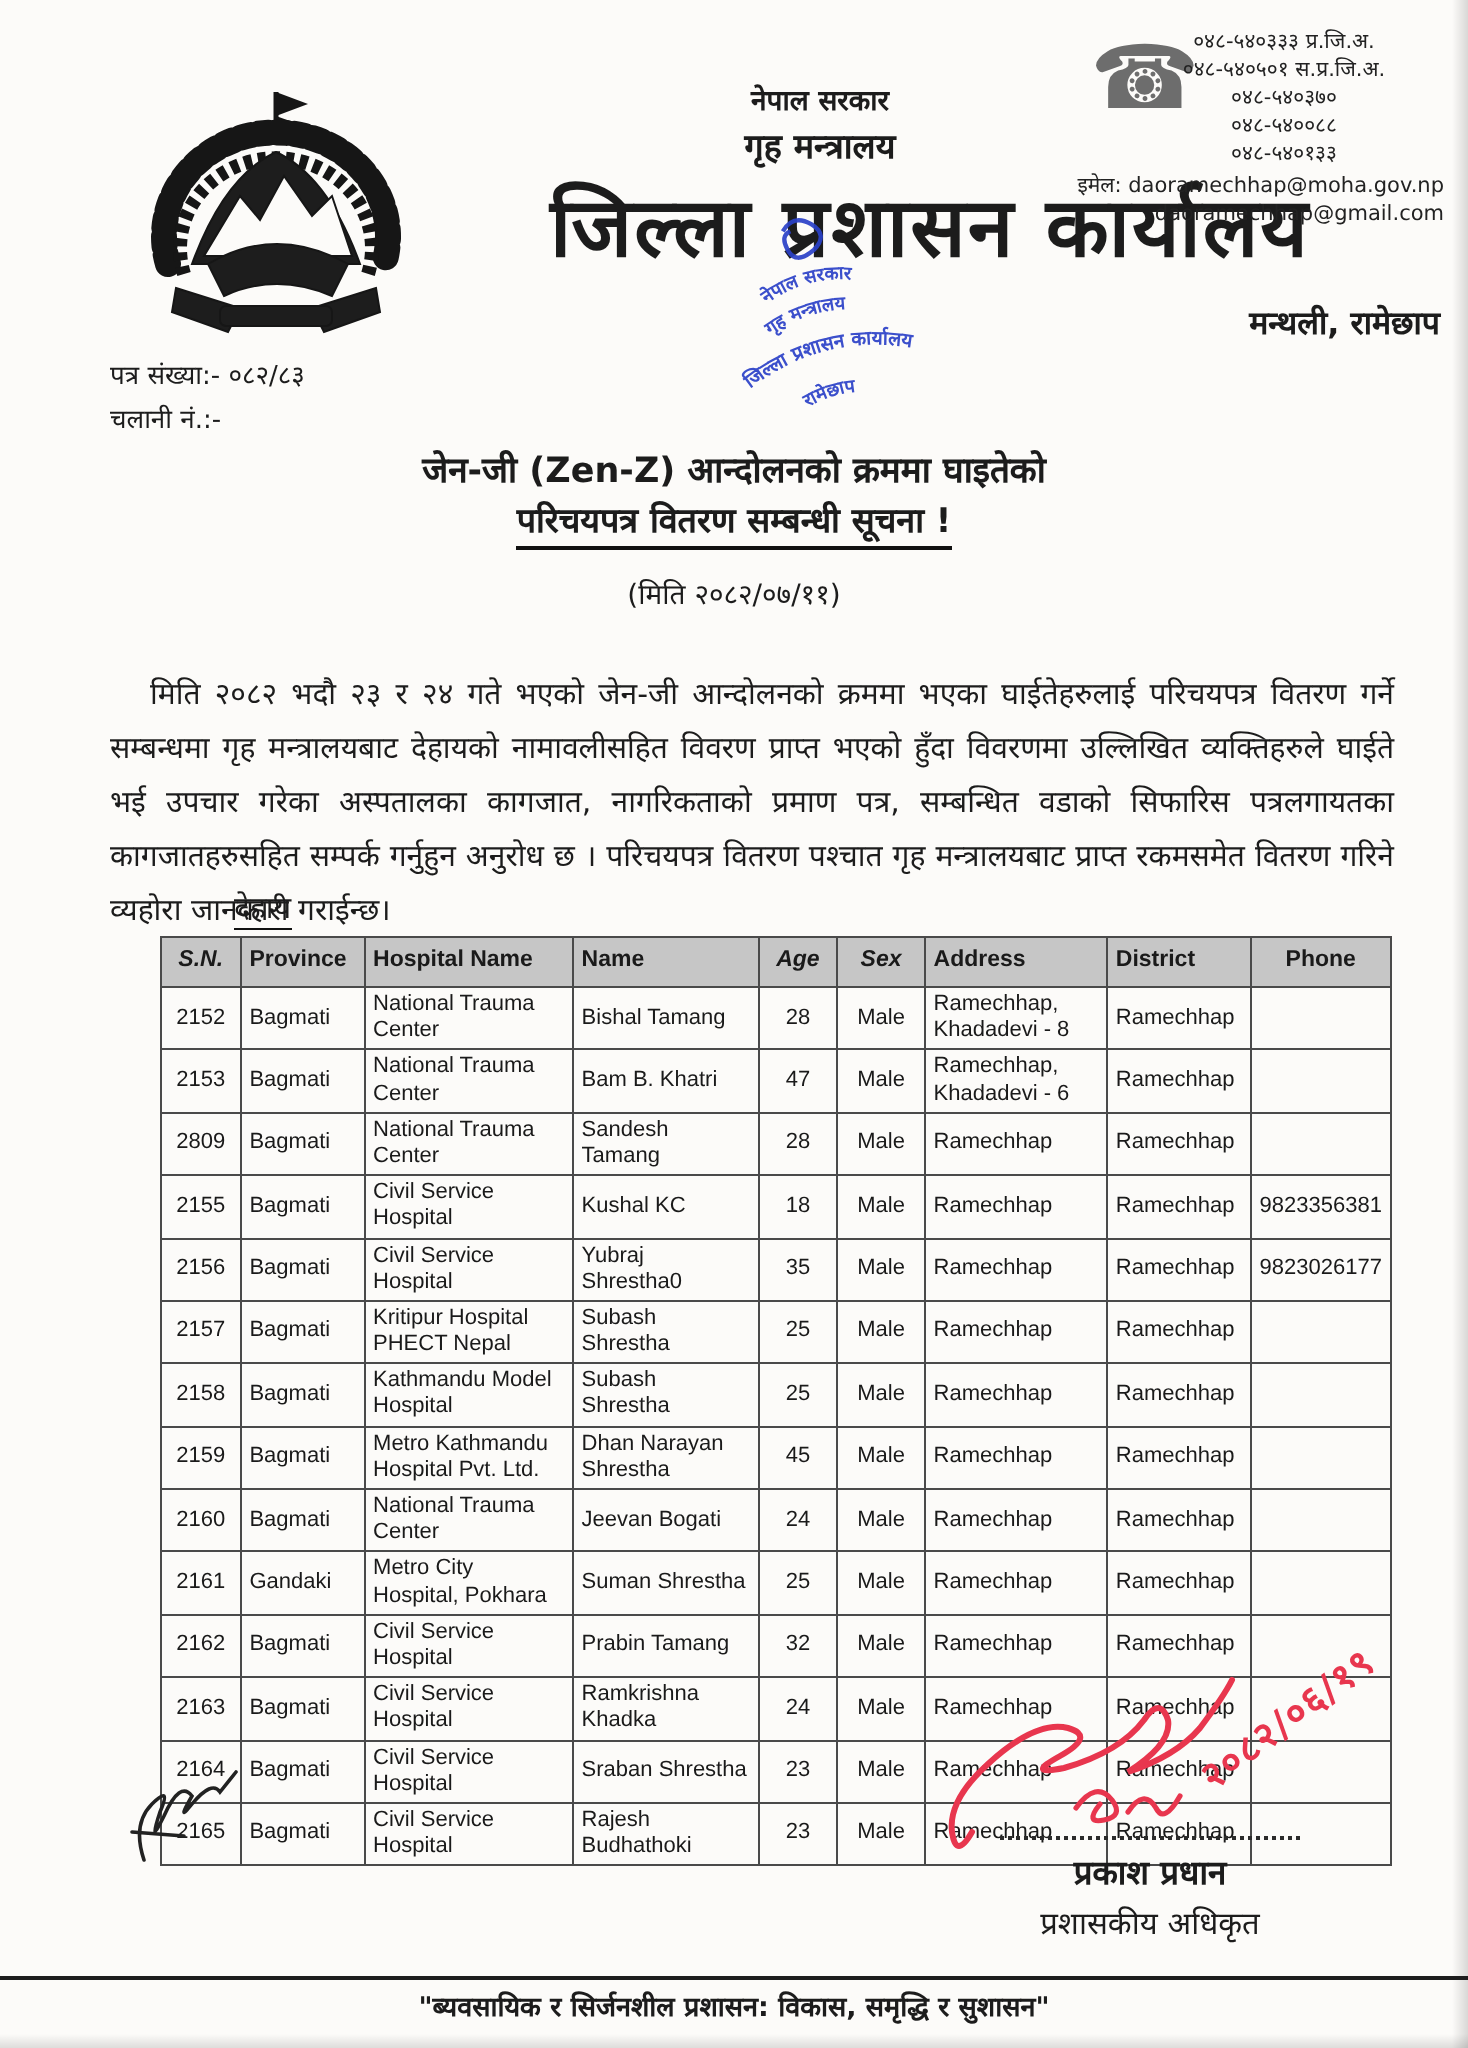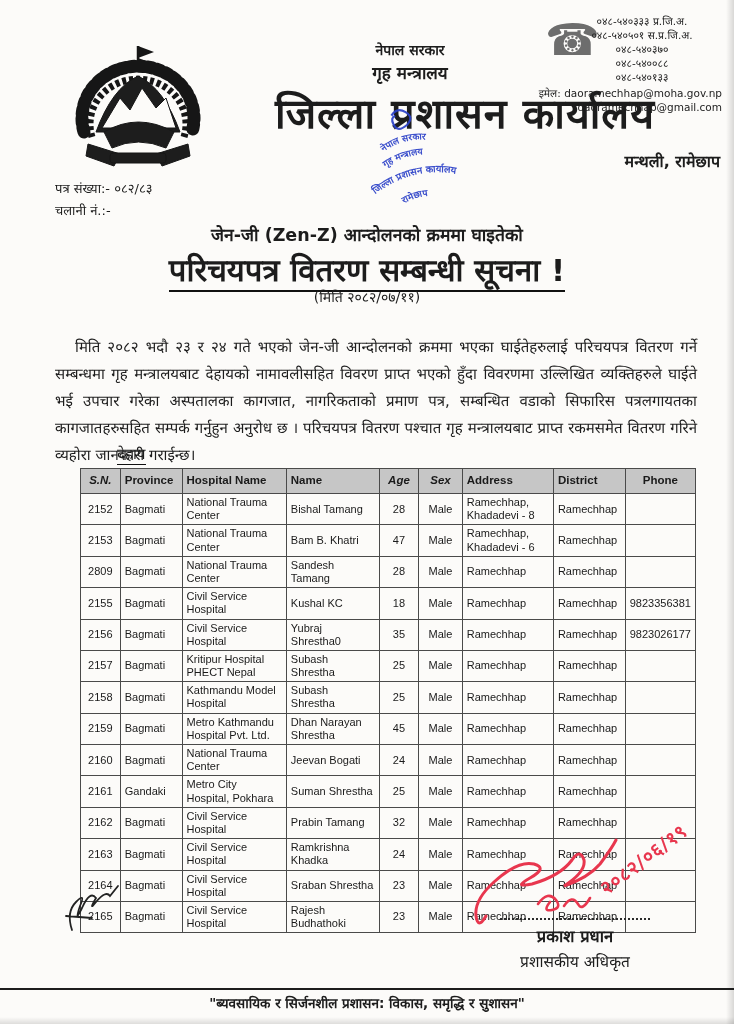--- a/index.html
+++ b/index.html
@@ -18,39 +18,39 @@
   .email-block{position:absolute;right:12px;top:86px;width:230px;text-align:right;font-size:10.5px;line-height:14px;color:#222;}
   .location{position:absolute;right:14px;top:150px;width:220px;text-align:right;font-weight:bold;font-size:16px;}
   .refs{position:absolute;left:55px;top:178px;font-size:13px;line-height:22px;}
 
   
   .stamp{position:absolute;left:344px;top:96px;width:132px;height:128px;transform:rotate(-14deg);opacity:.92;}
   .stamp text{fill:#2b41c8;font-weight:bold;}
 
   
   .sub1{position:absolute;left:117px;top:222px;width:500px;text-align:center;font-weight:bold;font-size:17.5px;}
-  .sub2{position:absolute;left:117px;top:248px;width:500px;text-align:center;font-weight:bold;font-size:31px;}
+  .sub2{position:absolute;left:117px;top:248px;width:500px;text-align:center;font-weight:bold;font-size:17px;}
   .sub2 span{border-bottom:2px solid #111;padding-bottom:2px;}
   .sub3{position:absolute;left:117px;top:287px;width:500px;text-align:center;font-size:14px;}
 
   
   .para{position:absolute;left:55px;top:313px;width:642px;font-size:15px;line-height:27px;text-align:justify;text-indent:20px;margin-top:21px;}
   .dehaya{position:absolute;left:117px;top:443px;width:500px;text-align:left;font-size:15px;}
   .dehaya span{border-bottom:1.5px solid #111;padding-bottom:1px;}
 
   
   .tablewrap{position:absolute;left:80px;top:468px;width:616px;}
   table{border-collapse:collapse;width:100%;font-family:"Liberation Sans","DejaVu Sans",sans-serif;font-size:11px;color:#1a1a1a;}
   th,td{border:1px solid #4a4a4a;padding:2px 4px;vertical-align:middle;line-height:1.2;}
   th{background:#c6c6c6;text-align:left;font-size:11.5px;height:20px;}
   th.c0,th.c4,th.c5{text-align:center;font-style:italic;}
   th.c8{text-align:center;background:#c6c6c6;}
   td{height:25px;}
   td.c0,td.c4,td.c5{text-align:center;}
-  td.c8{text-align:left;}
+  td.c8{text-align:center;}
 
   
   .sig-black{position:absolute;left:52px;top:872px;width:80px;height:70px;}
   .sig-red{position:absolute;left:468px;top:820px;width:210px;height:120px;}
   .sig-date{position:absolute;left:592px;top:846px;transform:rotate(-37deg);color:#e8364e;font-size:19px;font-weight:bold;letter-spacing:1px;}
   .sig-line{position:absolute;left:500px;top:918px;width:150px;border-top:2.5px dotted #2b2b2b;}
   .sig-name{position:absolute;left:460px;top:924px;width:230px;text-align:center;font-weight:bold;font-size:16.5px;}
   .sig-title{position:absolute;left:460px;top:950px;width:230px;text-align:center;font-size:15.5px;}
 
   

